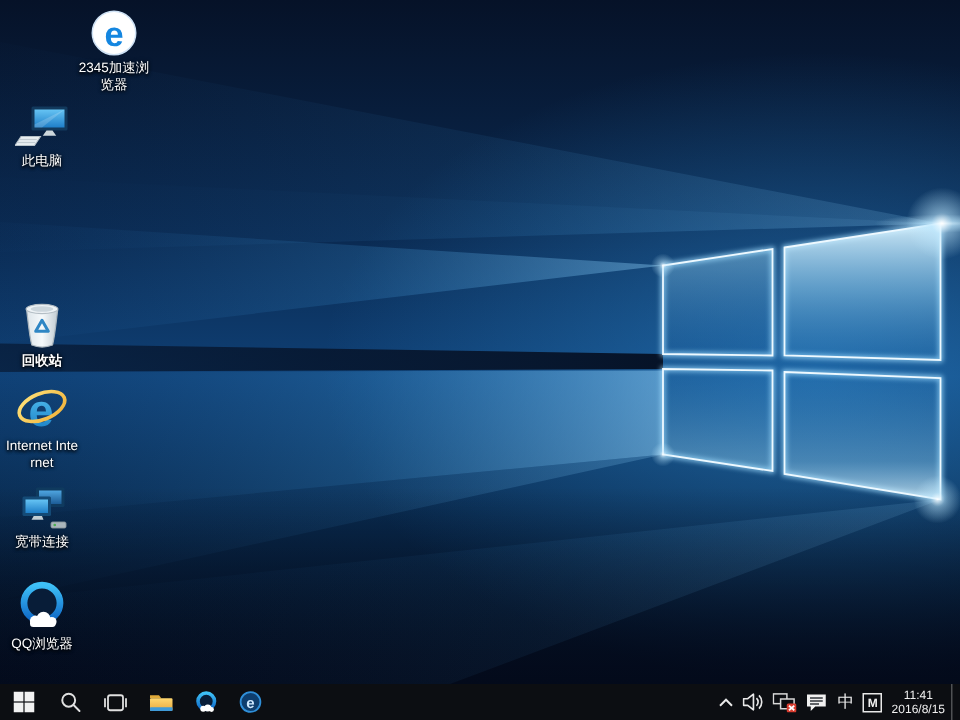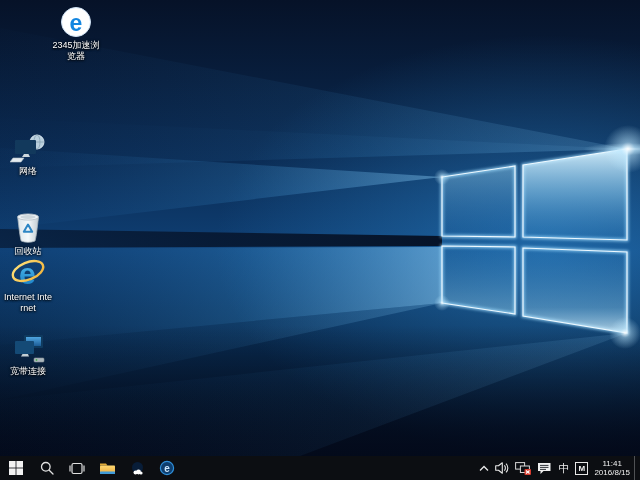--- a/index.html
+++ b/index.html
@@ -128,37 +128,43 @@
   <div class="dicon" style="left:51px;top:6px;">
     <span class="art">
       <svg width="32" height="32" viewBox="0 0 32 32">
         <circle cx="16" cy="16" r="14.5" fill="#ffffff" stroke="#cfe2f5" stroke-width="1"></circle>
         <text x="16" y="24.5" text-anchor="middle" font-size="23" font-weight="bold" fill="#1486e0" font-family="Liberation Sans,sans-serif">e</text>
       </svg>
     </span>
     <span class="lbl">2345加速浏览器</span>
   </div>
 
-
-  <div class="dicon" style="left:3px;top:132px;">
+  <div class="dicon" style="left:3px;top:68px;">
     <span class="art">
       <svg width="36" height="30" viewBox="0 0 36 30">
-        <circle cx="27" cy="8" r="7" fill="#b9cfdd" stroke="#e6f1f8" stroke-width="0.8"></circle>
-        <ellipse cx="27" cy="8" rx="3" ry="7" fill="none" stroke="#87a2b2" stroke-width="0.8"></ellipse>
-        <line x1="20" y1="8" x2="34" y2="8" stroke="#87a2b2" stroke-width="0.8"></line>
-        <rect x="5" y="6" width="21" height="14" rx="1" fill="#12395c"></rect>
-        <rect x="7" y="8" width="17" height="10" fill="url(#scr)"></rect>
-        <path d="M14,20 l-2,3 h8 l-1.5,-3 z" fill="#cdd7dc"></path>
-        <polygon points="3,24 14,24 11,28 0,28" fill="#e4ebef" stroke="#b6c1c8" stroke-width="0.6"></polygon>
-      </svg>
-    </span>
-    <span class="lbl">网络</span>
-  </div>
-
-  <div class="dicon" style="left:3px;top:212px;">
+        <defs>
+            <linearGradient id="scr" x1="0" y1="0" x2="0" y2="1">
+          <stop offset="0" stop-color="#66c4f4"></stop>
+              <stop offset="1" stop-color="#1f7fc8"></stop>
+            </linearGradient>
+          </defs>
+        <rect x="11" y="1" width="24" height="16" rx="1" fill="#12395c"></rect>
+        <rect x="13" y="3" width="20" height="12" fill="url(#scr)"></rect>
+        <polygon points="33,3 18,15 13,15 13,13" fill="#ffffff" opacity="0.18"></polygon>
+        <path d="M21,17 l-2.5,3.5 h9 L25,17 z" fill="#cdd7dc"></path>
+        <polygon points="4,21 17,21 13,27 0,27" fill="#e8eef1" stroke="#b6c1c8" stroke-width="0.7"></polygon>
+        <line x1="3" y1="23" x2="14.5" y2="23" stroke="#c2ccd2" stroke-width="0.8"></line>
+        <line x1="2" y1="25" x2="13.5" y2="25" stroke="#c2ccd2" stroke-width="0.8"></line>
+      </svg>
+    </span>
+    <span class="lbl">此电脑</span>
+  </div>
+
+
+  <div class="dicon" style="left:3px;top:201px;font-weight:bold;">
     <span class="art">
       <svg width="30" height="32" viewBox="0 0 30 32">
         <defs>
             <linearGradient id="binG" x1="0" y1="0" x2="1" y2="0">
           <stop offset="0" stop-color="#dde5ea"></stop>
               <stop offset="0.5" stop-color="#f5f9fb"></stop>
           <stop offset="1" stop-color="#c2ccd3"></stop>
             </linearGradient>
           </defs>
         <path d="M4.8,6 C6,16 6.8,24 8.2,29 c4.5,1.8 9.3,1.8 13.8,0 C23.4,24 24.2,16 25.4,6 z" fill="url(#binG)" stroke="#aab5bd" stroke-width="0.8"></path>
@@ -183,41 +189,60 @@
               <stop offset="1" stop-color="#f0b23a"></stop>
             </linearGradient>
         </defs>
         <text x="9" y="28" font-size="30" font-weight="bold" fill="url(#ieG)" font-family="Liberation Sans,sans-serif">e</text>
         <ellipse cx="18" cy="15" rx="16" ry="8.6" fill="none" stroke="url(#swG)" stroke-width="2.4" transform="rotate(-22 18 15)"></ellipse>
       </svg>
     </span>
     <span class="lbl">Internet Internet</span>
   </div>
 
-  <div class="dicon" style="left:3px;top:332px;">
+  <div class="dicon" style="left:3px;top:322px;">
     <span class="art">
       <svg width="36" height="30" viewBox="0 0 36 30">
         <defs>
             <linearGradient id="scr2" x1="0" y1="0" x2="0" y2="1">
           <stop offset="0" stop-color="#4fa5e0"></stop>
               <stop offset="1" stop-color="#1c5c96"></stop>
             </linearGradient>
           </defs>
         <rect x="14" y="1" width="19" height="13" rx="1" fill="#0f3a5e"></rect>
         <rect x="16" y="3" width="15" height="9" fill="url(#scr2)"></rect>
         <rect x="5" y="7" width="19" height="13" rx="1" fill="#144a76"></rect>
         <rect x="7" y="9" width="15" height="9" fill="url(#scr)"></rect>
         <path d="M12.5,20 l-1.5,2.5 h8 l-1,-2.5 z" fill="#c2ced4"></path>
         <rect x="24" y="24" width="10" height="4" rx="1" fill="#aab6bc" stroke="#89959b" stroke-width="0.6"></rect>
         <circle cx="26.5" cy="26" r="0.9" fill="#4caf50"></circle>
       </svg>
     </span>
     <span class="lbl">宽带连接</span>
   </div>
 
+  <div class="dicon" style="left:3px;top:386px;">
+    <span class="art" style="height:36px;">
+      <svg width="38" height="36" viewBox="0 0 38 36">
+        <defs>
+            <linearGradient id="qqG" x1="0" y1="0" x2="0" y2="1">
+          <stop offset="0" stop-color="#3ec1f7"></stop>
+              <stop offset="1" stop-color="#0d66c6"></stop>
+            </linearGradient>
+          </defs>
+        <circle cx="19" cy="16" r="12" fill="#081d38"></circle>
+        <circle cx="19" cy="16" r="12" fill="none" stroke="url(#qqG)" stroke-width="4.5"></circle>
+        <circle cx="14.5" cy="28" r="3.6" fill="#ffffff"></circle>
+        <circle cx="20" cy="26.5" r="4.6" fill="#ffffff"></circle>
+        <circle cx="25.5" cy="28.5" r="3.2" fill="#ffffff"></circle>
+        <rect x="11" y="27.5" width="17" height="4.5" rx="2.2" fill="#ffffff"></rect>
+      </svg>
+    </span>
+    <span class="lbl">QQ浏览器</span>
+  </div>
 </div>
 
 <div class="taskbar">
 
   <div class="tbtn start">
     <svg width="14" height="14" viewBox="0 0 14 14">
       <rect x="0" y="0" width="6.6" height="6.6" fill="#f2f2f2"></rect>
       <rect x="7.4" y="0" width="6.6" height="6.6" fill="#f2f2f2"></rect>
       <rect x="0" y="7.4" width="6.6" height="6.6" fill="#f2f2f2"></rect>
       <rect x="7.4" y="7.4" width="6.6" height="6.6" fill="#f2f2f2"></rect>

